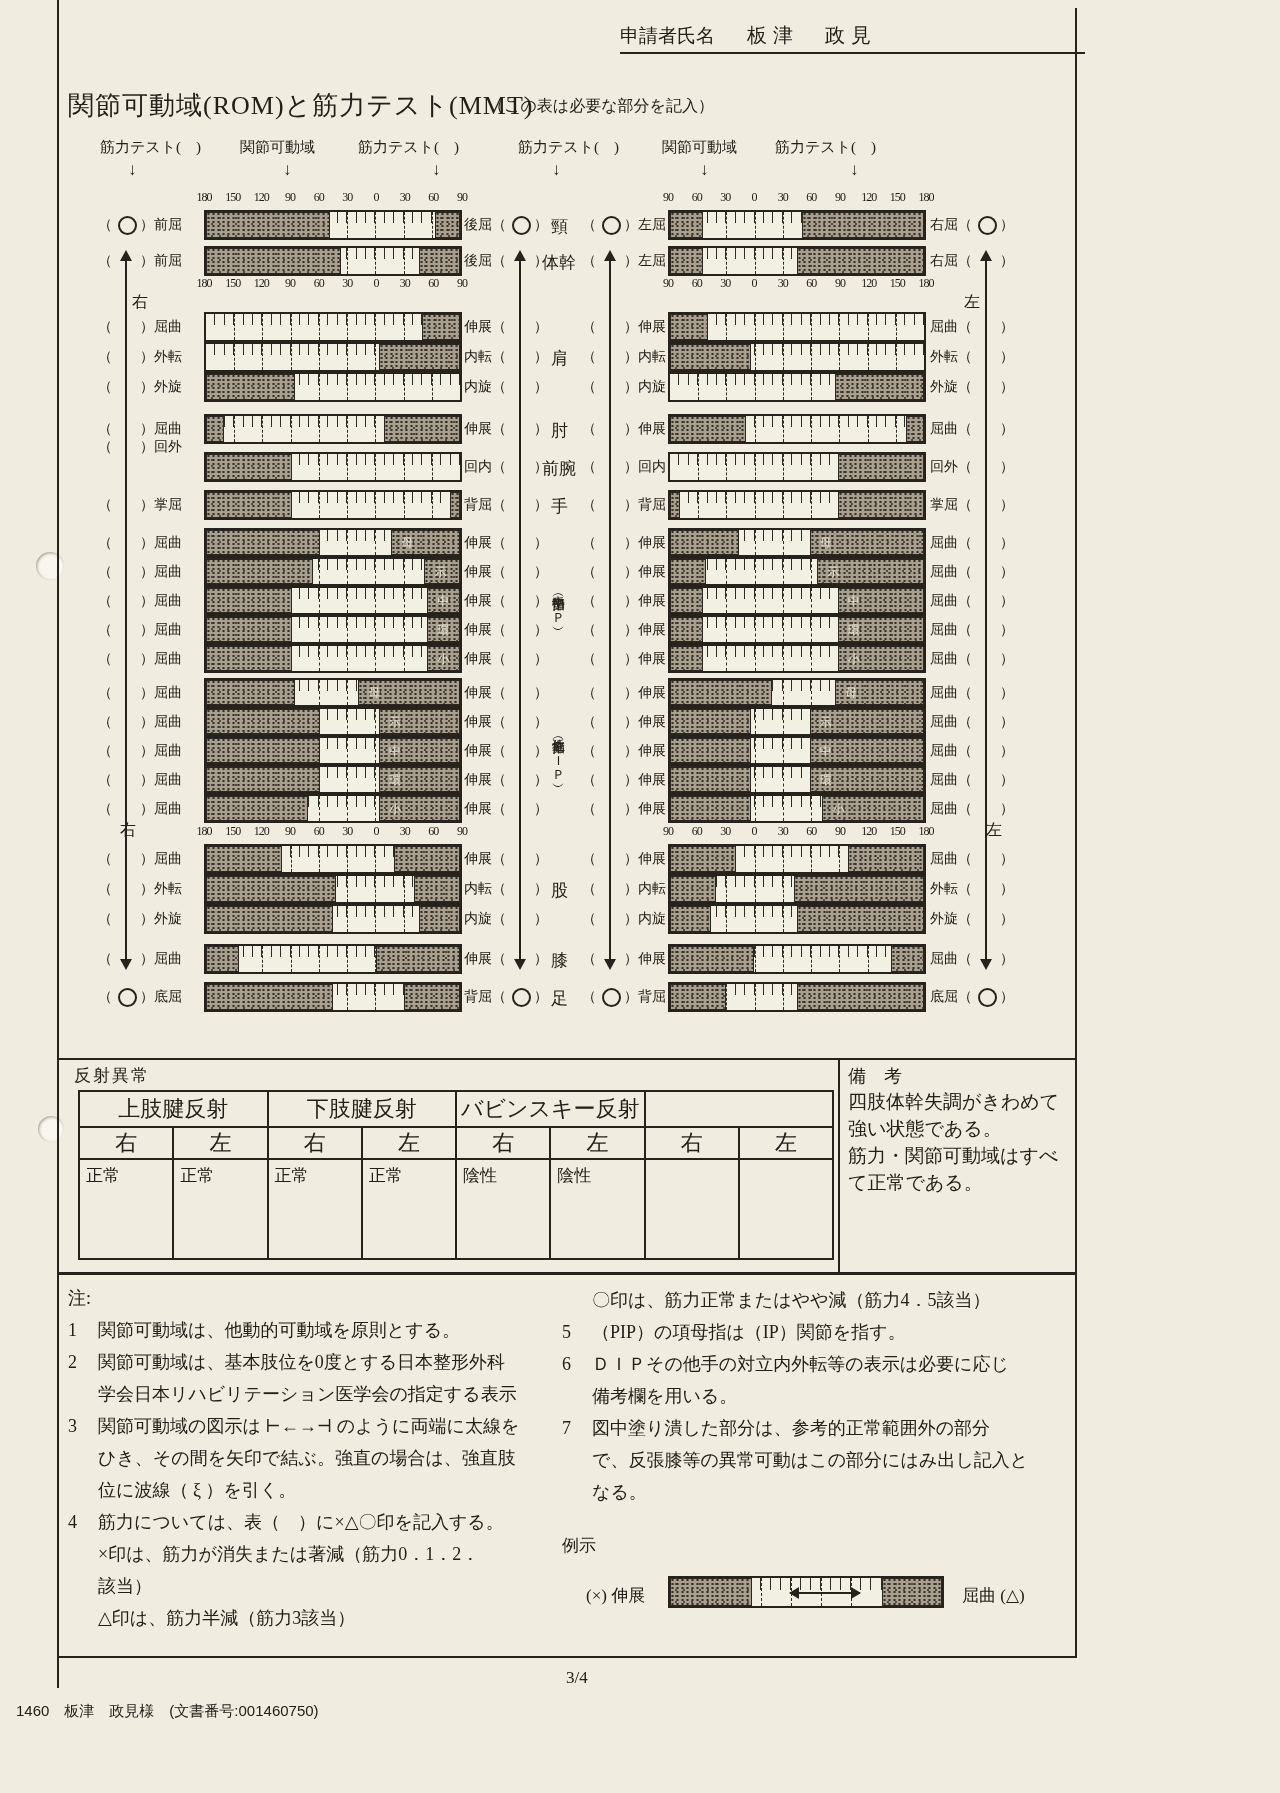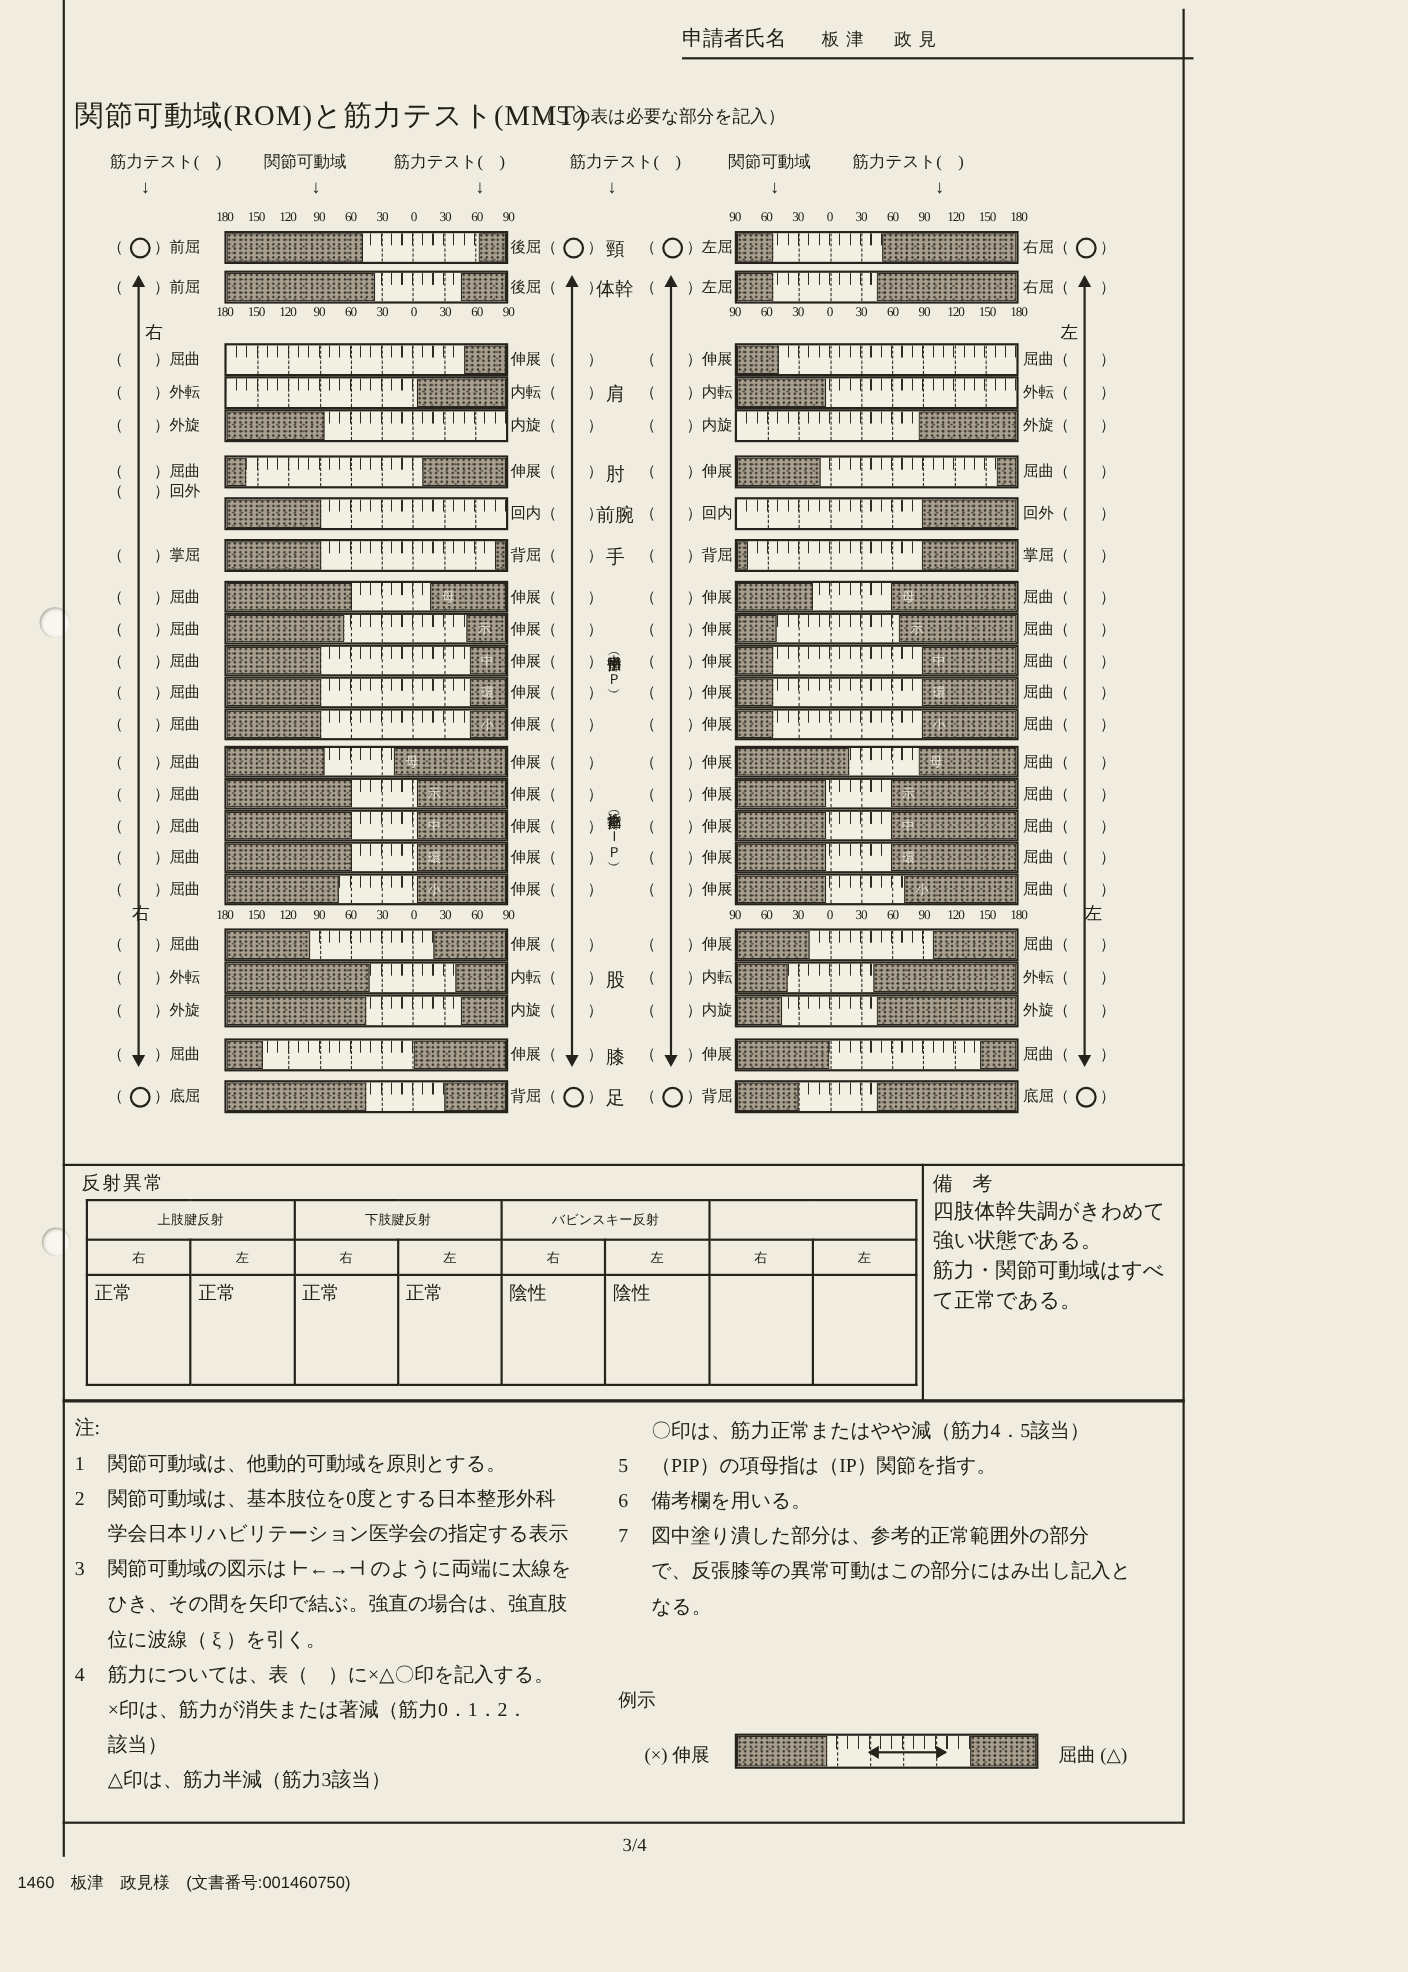--- a/index.html
+++ b/index.html
@@ -8,21 +8,21 @@
     background:#f0ece0;
     font-family:"Liberation Serif","DejaVu Serif",serif;
     color:#232019; overflow:hidden;
   }
   .abs{position:absolute;}
   .txt{position:absolute; white-space:nowrap;}
   .rule{position:absolute; background:#26231d;}
   
   .hline{position:absolute; border-bottom:2px solid #26231d; width:465px; height:30px;}
   .hline .lab{font-size:19px;}
-  .hline .val{font-size:16px; margin-left:28px; letter-spacing:6px;}
+  .hline .val{font-size:20px; margin-left:28px; letter-spacing:6px;}
   #form-title{font-size:26px; letter-spacing:1px;}
   #form-title-note{font-size:16px;}
   .colhead{font-size:15px;}
   .colarrow{font-size:17px;}
   
   .bar{position:absolute; box-sizing:border-box; border:2px solid #26231d; background:#f2efe3; overflow:hidden;}
   .ticks{position:absolute; left:0; top:0; width:100%; height:44%;
     background-image:repeating-linear-gradient(90deg, transparent 0, transparent calc(100%/27 - 1px), #2e2b25 calc(100%/27 - 1px), #2e2b25 calc(100%/27));}
   .major{position:absolute; top:0; bottom:0; width:0; border-left:1.5px dashed #2e2b25;}
   .shade{position:absolute; top:0; bottom:0;
@@ -36,21 +36,21 @@
   .joint{position:absolute; font-size:17px; white-space:nowrap;}
   .jointv{position:absolute; writing-mode:vertical-rl; text-orientation:upright; font-size:13px; letter-spacing:1px; line-height:15px;}
   .sidelab{position:absolute; font-size:16px;}
   .mark-circle{position:absolute; width:15px; height:15px; border:2px solid #26231d; border-radius:50%; z-index:5;}
   .varrow{position:absolute; width:14px; z-index:4;}
   .varrow .vline{position:absolute; left:6px; top:7px; bottom:7px; width:2px; background:#26231d;}
   .varrow .tri-up{position:absolute; top:0; left:1px; width:0; height:0; border-left:6px solid transparent; border-right:6px solid transparent; border-bottom:11px solid #26231d;}
   .varrow .tri-down{position:absolute; bottom:0; left:1px; width:0; height:0; border-left:6px solid transparent; border-right:6px solid transparent; border-top:11px solid #26231d;}
   
   #reflex-table{position:absolute; border-collapse:collapse; table-layout:fixed;}
-  #reflex-table td{border:2px solid #26231d; text-align:center; font-size:12px; padding:0;}
+  #reflex-table td{border:2px solid #26231d; text-align:center; font-size:22px; padding:0;}
   #reflex-table .valcell{text-align:left; vertical-align:top; padding:4px 6px; font-size:17px;}
   .remarks-line{font-size:19px; line-height:27px; white-space:nowrap;}
   
   .notecol{position:absolute; font-size:18px; line-height:32px;}
   .note-item{display:flex;}
   .note-num{width:30px; flex:none;}
   .note-lines{white-space:nowrap;}
   .hole{position:absolute; border-radius:50%; background:#f8f6ef; box-shadow:inset 1px 1px 3px rgba(90,85,70,.55);}
   .exlbl{font-size:17px; white-space:nowrap;}
   .exarrow{position:absolute; top:50%; height:2px; background:#26231d; z-index:4;}
@@ -983,20 +983,21 @@
       </div>
       <div class="note-item">
         <div class="note-num">5</div>
         <div class="note-lines">
           <div>（PIP）の項母指は（IP）関節を指す。</div>
         </div>
       </div>
       <div class="note-item">
         <div class="note-num">6</div>
         <div class="note-lines">
+          <div>ＤＩＰその他手の対立内外転等の表示は必要に応じ</div>
           <div>備考欄を用いる。</div>
         </div>
       </div>
       <div class="note-item">
         <div class="note-num">7</div>
         <div class="note-lines">
           <div>図中塗り潰した部分は、参考的正常範囲外の部分</div>
           <div>で、反張膝等の異常可動はこの部分にはみ出し記入と</div>
           <div>なる。</div>
         </div>

